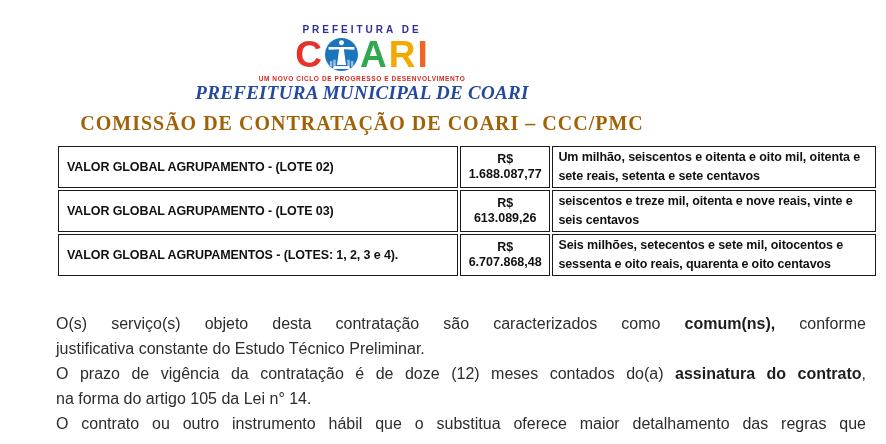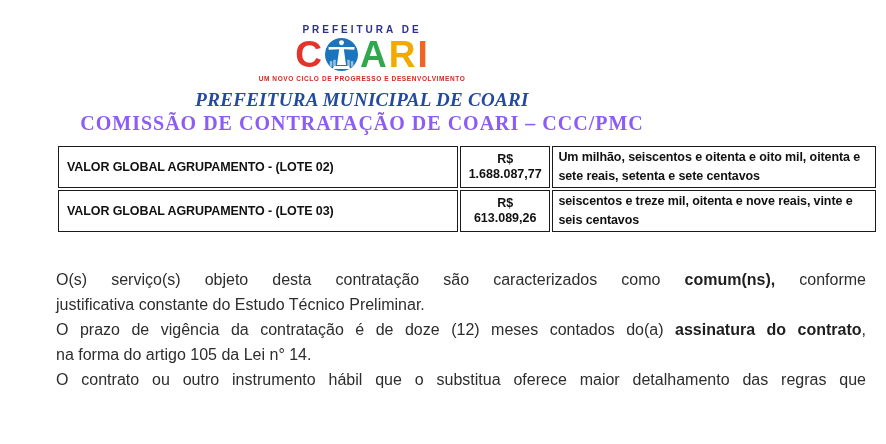--- a/index.html
+++ b/index.html
@@ -34,33 +34,32 @@
     margin: 0 1px;
   }
   .logo-o svg { position: absolute; left: 0; top: 0; width: 33px; height: 33px; }
   .logo-tagline {
     font-size: 6.5px; font-weight: bold;
     letter-spacing: 0.6px;
     color: #D6281E;
     margin-top: 2px;
   }
   .org-name {
-    margin-top: 7px;
     font-family: "Liberation Serif", serif;
     font-style: italic; font-weight: bold;
     font-size: 19px;
     color: #2349A0;
     letter-spacing: 0.3px;
   }
   .doc-title {
-    margin-top: 1px;
+    margin-top: 8px;
     font-family: "Liberation Serif", serif;
     font-weight: bold;
     font-size: 20px;
-    color: #8b5cf6;
+    color: #a16207;
     letter-spacing: 1px;
   }
 
   
   table.values {
     margin: 9px 0 0 56px;
     width: 822px;
     border-collapse: separate;
     border-spacing: 2px;
     table-layout: fixed;
@@ -142,20 +141,28 @@
         <td class="c3">Um milhão, seiscentos e oitenta e oito mil, oitenta e sete reais, setenta e sete centavos</td>
       </tr>
       <tr>
         <td class="c1">VALOR GLOBAL AGRUPAMENTO - (LOTE 03)</td>
         <td class="c2">
           <div>R$</div>
           <div>613.089,26</div>
         </td>
         <td class="c3">seiscentos e treze mil, oitenta e nove reais, vinte e seis centavos</td>
       </tr>
+      <tr>
+        <td class="c1">VALOR GLOBAL AGRUPAMENTOS - (LOTES: 1, 2, 3 e 4).</td>
+        <td class="c2">
+          <div>R$</div>
+          <div>6.707.868,48</div>
+        </td>
+        <td class="c3">Seis milhões, setecentos e sete mil, oitocentos e sessenta e oito reais, quarenta e oito centavos</td>
+      </tr>
     </tbody>
   </table>
 
   <div class="bodytext">
     <div class="bodyline stretch">
       <span>O(s) serviço(s) objeto desta contratação são caracterizados como </span><span class="b">comum(ns),</span><span> conforme</span>
     </div>
     <div class="bodyline">
       <span>justificativa constante do Estudo Técnico Preliminar.</span>
     </div>

